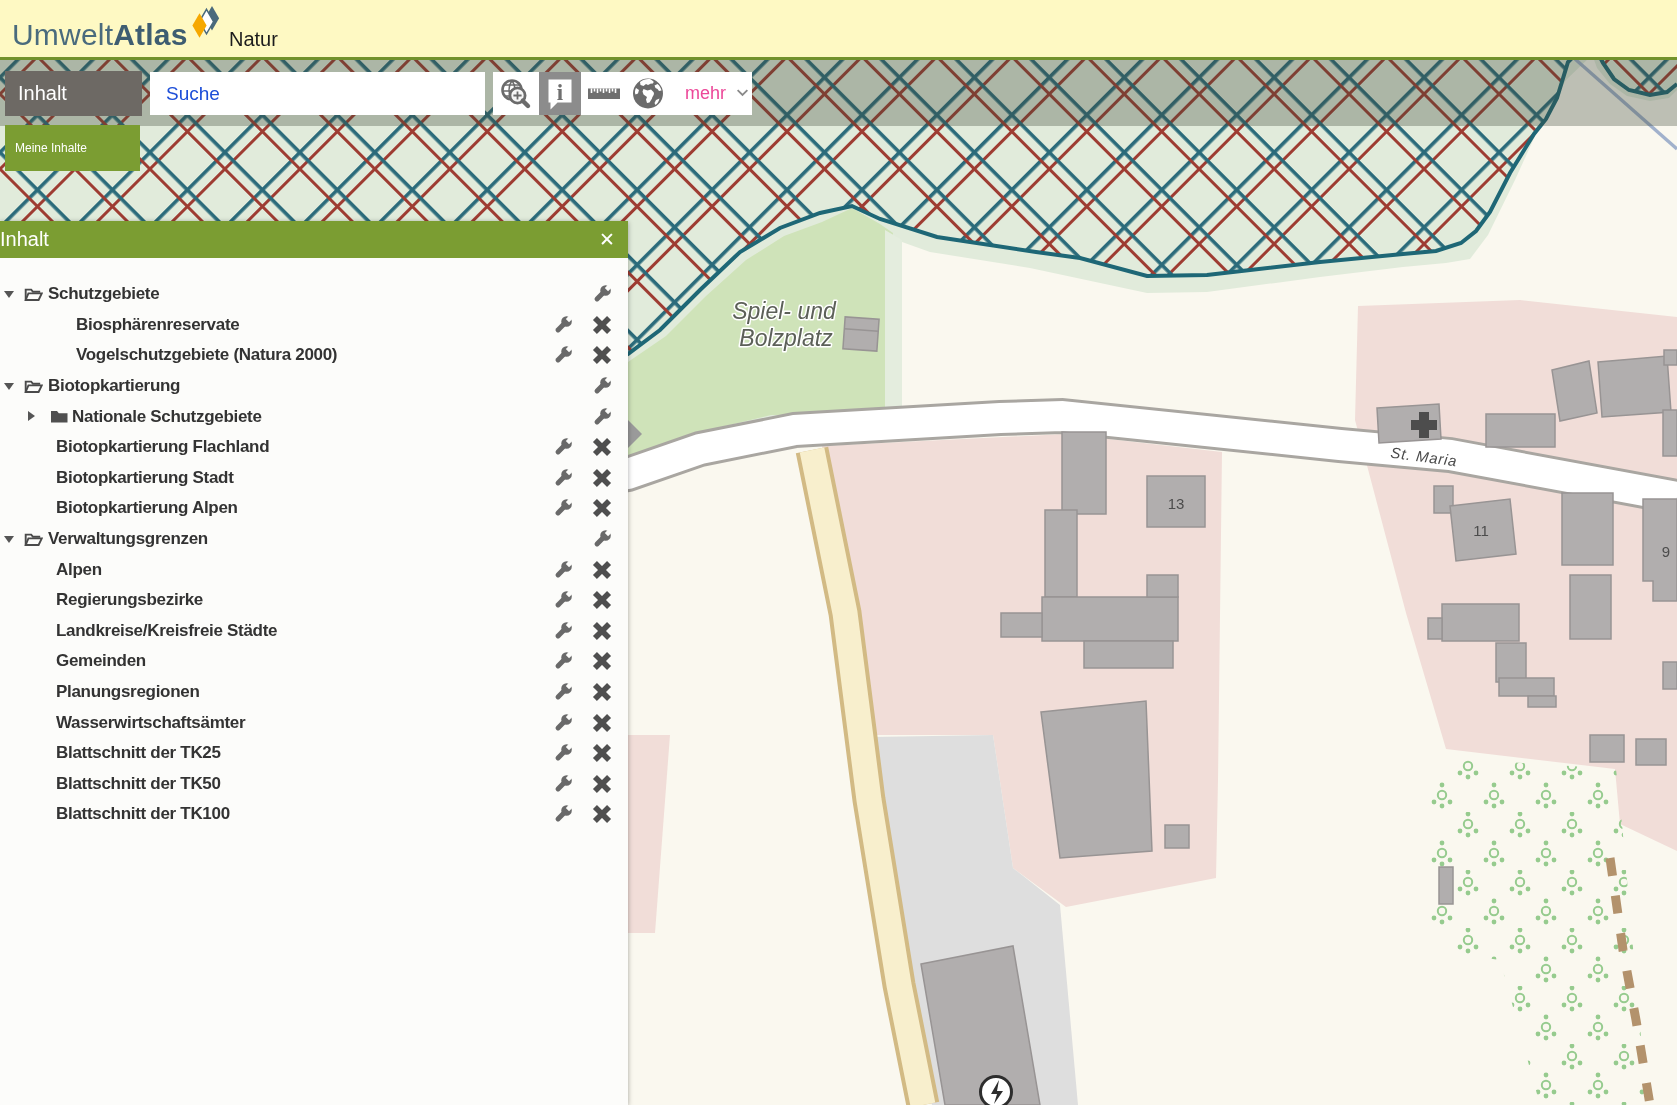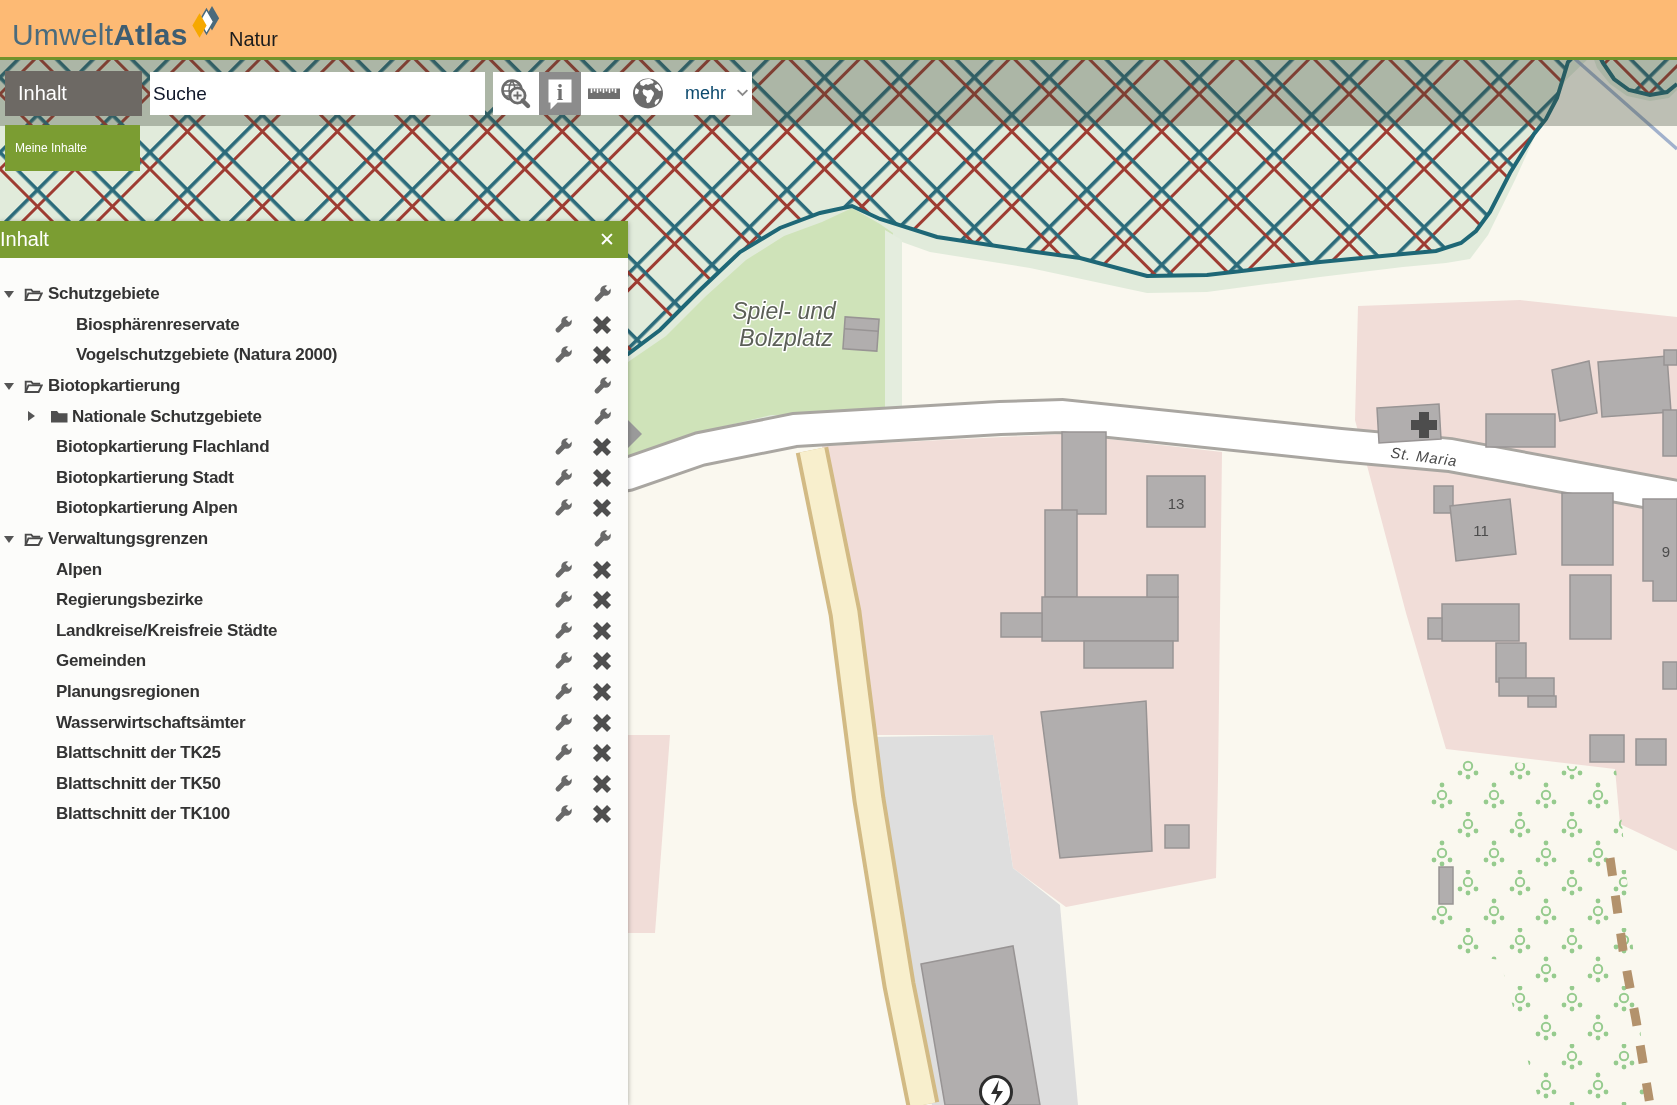--- a/index.html
+++ b/index.html
@@ -1,34 +1,34 @@
 <!DOCTYPE html>
 <html lang="de"><head>
 <meta charset="utf-8">
 <title>UmweltAtlas Natur</title>
 <style>
 html,body{margin:0;padding:0;background:#fff;}
 #app{position:relative;width:1677px;height:1105px;overflow:hidden;font-family:"Liberation Sans",sans-serif;}
 #mapsvg{position:absolute;left:0;top:0;}
 
-#header{position:absolute;left:0;top:0;width:1677px;height:57px;background:#fdba74;border-bottom:3px solid #72922c;z-index:20;}
+#header{position:absolute;left:0;top:0;width:1677px;height:57px;background:#fef9c3;border-bottom:3px solid #72922c;z-index:20;}
 #logo{position:absolute;left:12px;top:20px;font-size:30px;line-height:1;color:#4a6b7d;letter-spacing:0.2px;}
 #logo b{color:#3e5d71;}
 #logo-n{position:absolute;left:229px;top:29px;font-size:20px;line-height:1;color:#1c1c1c;}
 #logodia{position:absolute;left:191px;top:6px;}
 
 .tbtn{position:absolute;z-index:30;}
 #btn-inhalt{left:5px;top:71px;width:137px;height:45px;background:#6d6964;color:#fff;font-size:20px;line-height:45px;padding-left:13px;box-sizing:border-box;}
 #btn-meine{left:5px;top:125px;width:135px;height:46px;background:#7b9d32;color:#fff;font-size:12px;line-height:46px;padding-left:10px;box-sizing:border-box;}
 #searchbox{left:150px;top:72px;width:335px;height:43px;background:#fff;box-sizing:border-box;}
-#searchbox span{color:#0f172a;font-size:19px;line-height:43px;padding-left:3px;display:block;}
+#searchbox span{color:#1d4ed8;font-size:19px;line-height:43px;padding-left:16px;display:block;}
 #iconrow{left:493px;top:72px;width:259px;height:43px;background:#fff;}
 .ib{position:absolute;top:0;width:43px;height:43px;}
 #ib2{left:46px;width:42px;background:#8c8c8c;}
-#mehr{position:absolute;left:177px;top:0;width:82px;height:43px;font-size:18px;color:#0c4a6e;line-height:43px;text-align:left;padding-left:15px;box-sizing:border-box;white-space:nowrap;}
+#mehr{position:absolute;left:177px;top:0;width:82px;height:43px;font-size:18px;color:#ec4899;line-height:43px;text-align:left;padding-left:15px;box-sizing:border-box;white-space:nowrap;}
 
 #panel{position:absolute;left:0;top:221px;width:628px;height:884px;background:#fcfcfa;z-index:40;box-shadow:0 1px 5px rgba(0,0,0,0.35);}
 #panelhead{height:37px;background:#7b9d32;position:relative;}
 #panelhead .t{position:absolute;left:0px;top:7px;color:#fff;font-size:20px;}
 #panelhead .x{position:absolute;left:599px;top:7px;color:#fff;font-size:19px;font-weight:400;}
 #tree{position:absolute;top:37px;left:0;right:0;padding-top:21px;}
 .row{position:relative;height:30.6px;}
 .row .lbl{position:absolute;top:50%;transform:translateY(-50%);font-weight:bold;font-size:17px;color:#333333;white-space:nowrap;letter-spacing:-0.3px;}
 .l1 .lbl{left:48px;}
 .l2 .lbl{left:72px;}

